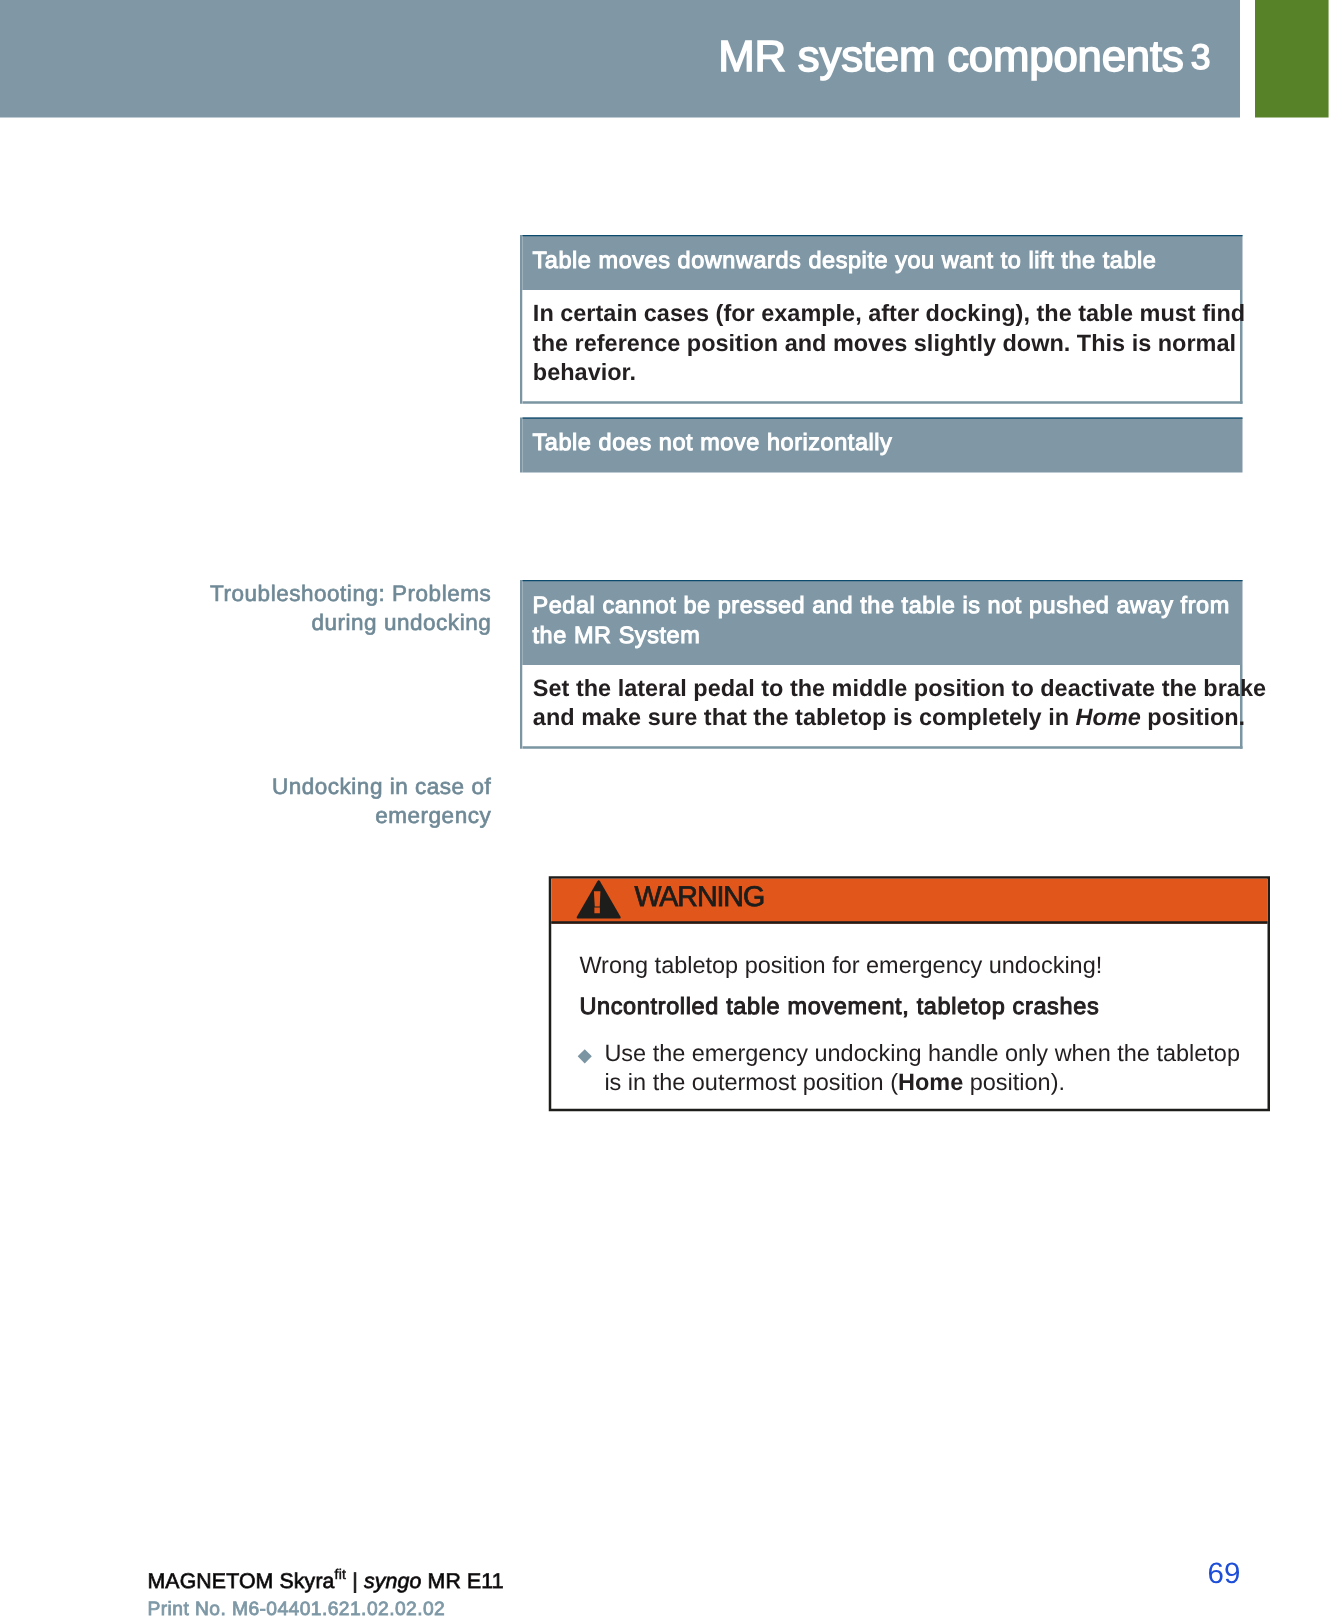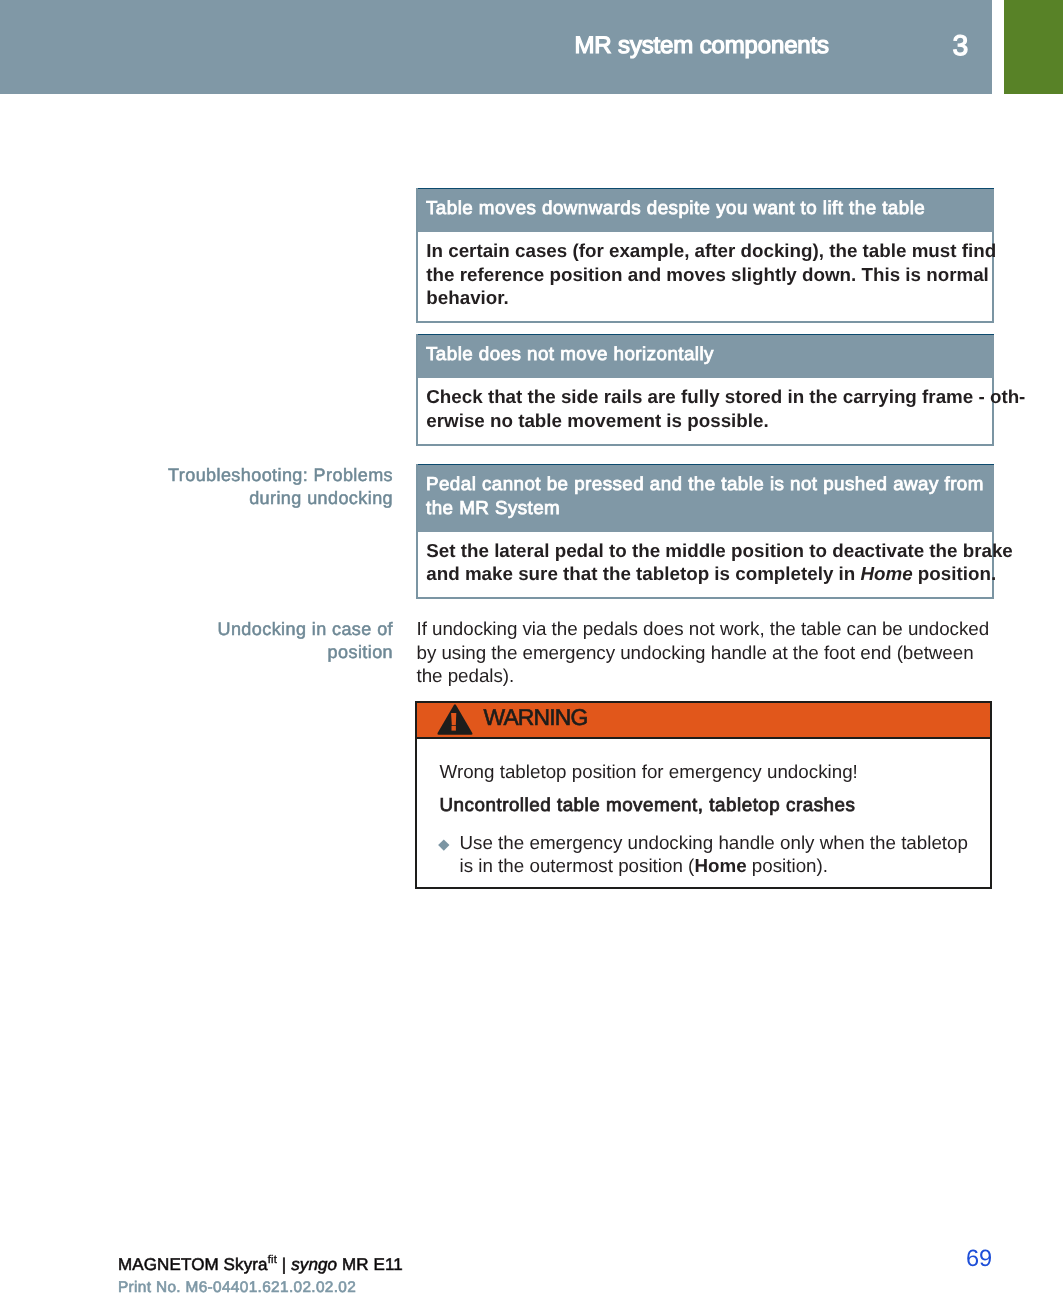--- a/index.html
+++ b/index.html
@@ -5,21 +5,21 @@
   html,body{margin:0;padding:0;}
   body{width:1063px;height:1293px;background:#fff;
        font-family:"Liberation Sans",sans-serif;overflow:hidden;position:relative;
        -webkit-font-smoothing:antialiased;text-rendering:geometricPrecision;}
   #page{position:relative;width:1063px;height:1293px;}
   
   #page div, #page span{filter:opacity(1);}
 
   
   .header{position:absolute;left:0;top:0;width:992px;height:94px;background:#8098a6;}
-  .header-title{position:absolute;left:574.5px;top:31.5px;color:#fff;font-size:24px;
+  .header-title{position:absolute;left:574.5px;top:31.5px;color:#fff;font-size:35px;
                 font-weight:normal;line-height:28px;white-space:nowrap;
                 -webkit-text-stroke:1.2px #fff;letter-spacing:-0.15px;}
   .header-num{position:absolute;left:952.5px;top:31.5px;color:#fff;font-size:28.4px;
               font-weight:normal;line-height:28px;-webkit-text-stroke:1.2px #fff;}
   .chapter-tab{position:absolute;left:1004px;top:0;width:59px;height:94px;background:#588227;}
 
   
   .tbl{position:absolute;left:415.5px;width:578px;box-sizing:border-box;
        border-left:2px solid #7b95a3;}
   .tbl .th{background:#8098a6;color:#ffffff;font-weight:normal;font-size:18.8px;
@@ -33,21 +33,21 @@
   
   .note{position:absolute;width:261px;text-align:right;color:#6f8996;left:132px;
         font-size:18px;font-weight:normal;letter-spacing:0.42px;line-height:23.5px;
         -webkit-text-stroke:0.52px #6f8996;}
 
   
   .para{position:absolute;left:416.5px;font-size:18.8px;color:#231f20;line-height:23.5px;
         letter-spacing:-0.04px;white-space:nowrap;}
 
   
-  .warn{position:absolute;left:415px;width:577px;border:2px solid #1d1d1b;box-sizing:border-box;}
+  .warn{position:absolute;left:439px;width:577px;border:2px solid #1d1d1b;box-sizing:border-box;}
   .warn-head{background:#e1571b;height:34px;position:relative;border-bottom:2px solid #1d1d1b;}
   .warn-head .lbl{position:absolute;left:66.5px;top:-1px;font-size:22.9px;font-weight:normal;
                   color:#1d1d1b;line-height:30px;letter-spacing:-0.85px;
                   -webkit-text-stroke:0.62px #1d1d1b;}
   .warn-head svg{position:absolute;left:19.4px;top:-0.5px;}
   .warn-body{position:relative;padding:21.2px 0 0 22.5px;font-size:18.8px;color:#231f20;
              line-height:23.5px;white-space:nowrap;}
   .warn-body .b2{font-weight:normal;-webkit-text-stroke:0.8px #231f20;
                   letter-spacing:0.52px;margin-top:9.1px;}
   .warn-row{margin-top:14.3px;position:relative;padding-left:20px;padding-bottom:9px;}
@@ -74,32 +74,30 @@
 </div>
 <div class="chapter-tab"></div>
 
 <div class="tbl" style="top:188px">
   <div class="th"><span>Table moves downwards despite you want to lift the table</span></div>
   <div class="td"><span>In certain cases (for example, after docking), the table must find</span><br><span>the reference position and moves slightly down. This is normal</span><br><span>behavior.</span></div>
 </div>
 
 <div class="tbl" style="top:334px">
   <div class="th"><span>Table does not move horizontally</span></div>
-  <div class="td"><span>Check that the side rails are fully stored in the carrying frame - oth-</span><br><span>erwise no table movement is possible.</span></div>
 </div>
 
 <div class="note" style="top:463.5px"><span>Troubleshooting: Problems</span><br><span>during undocking</span></div>
 
 <div class="tbl" style="top:464px">
   <div class="th"><span>Pedal cannot be pressed and the table is not pushed away from</span><br><span>the MR System</span></div>
   <div class="td"><span>Set the lateral pedal to the middle position to deactivate the brake</span><br><span>and make sure that the tabletop is completely in </span><i>Home</i><span> position.</span></div>
 </div>
 
-<div class="note" style="top:617.5px"><span>Undocking in case of</span><br><span>position</span></div>
-<div class="para" style="top:617px"><span>If undocking via the pedals does not work, the table can be undocked</span><br><span>by using the emergency undocking handle at the foot end (between</span><br><span>the pedals).</span></div>
+<div class="note" style="top:617.5px"><span>Undocking in case of</span><br><span>emergency</span></div>
 
 <div class="warn" style="top:701px">
   <div class="warn-head">
     <svg width="38" height="34" viewBox="0 0 38 34">
       <path d="M17.9 1.9 Q18.95 0.45 20.0 1.9 L36.3 30.1 Q37.15 31.75 35.35 31.75 L2.55 31.75 Q0.75 31.75 1.6 30.1 Z" fill="#1d1d1b"></path>
       <path d="M15.1 9.9 L20.3 9.9 L19.8 22.2 L15.8 22.2 Z" fill="#e1571b"></path>
       <rect x="15.5" y="23.0" width="4.4" height="4.6" fill="#e1571b"></rect>
     </svg>
     <span class="lbl">WARNING</span>
   </div>

